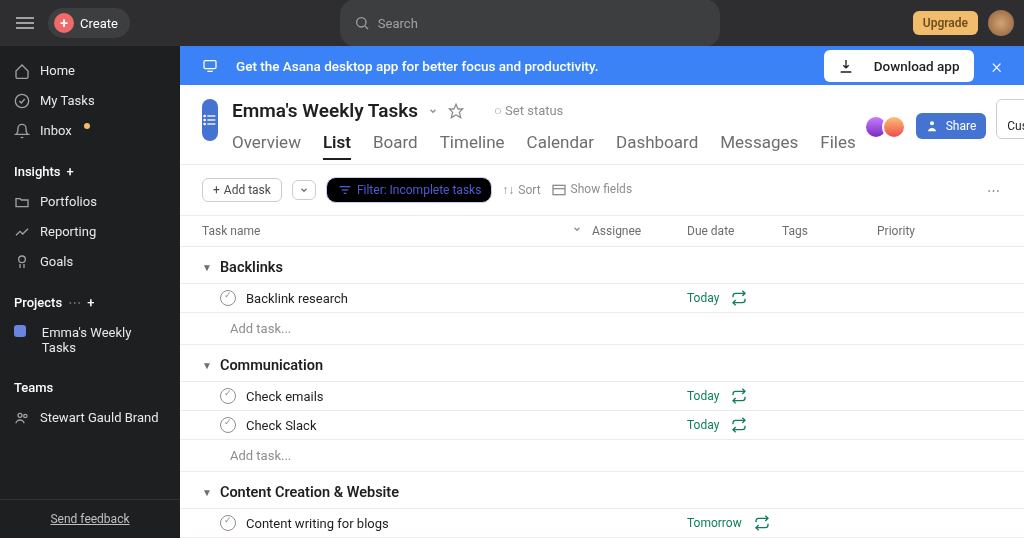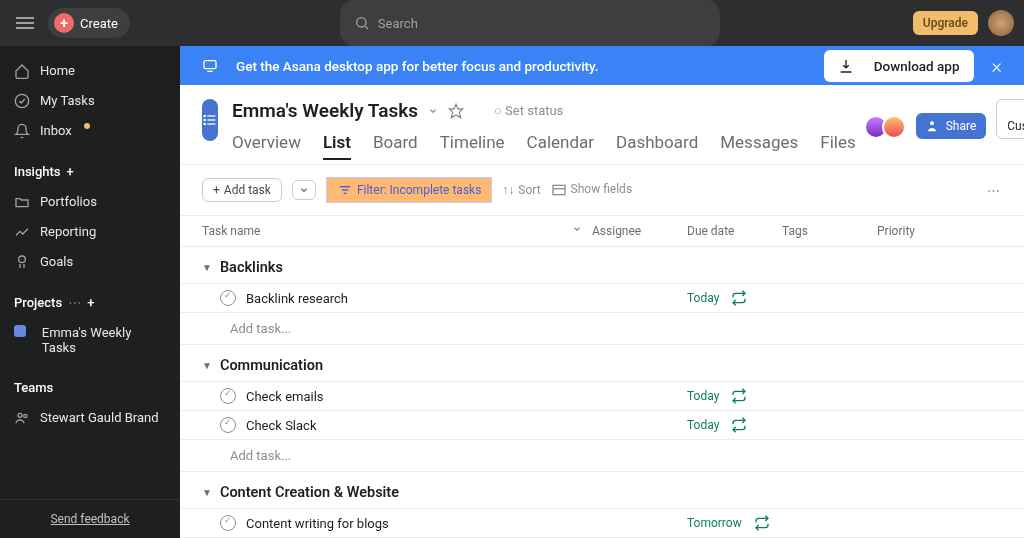--- a/index.html
+++ b/index.html
@@ -37,21 +37,21 @@
 .av1 { background: linear-gradient(#c77dff,#7b2cbf); }
 .av2 { background: linear-gradient(#ffbe76,#eb4d4b); }
 .share-btn { background: #4573d2; color: #fff; border-radius: 6px; padding: 5px 10px; font-size: 12px; display: flex; align-items: center; gap: 4px; cursor: pointer; }
 .customize-btn { border: 1px solid #cfcbcb; border-radius: 6px; padding: 5px 10px; font-size: 12px; cursor: pointer; display: flex; align-items: center; gap: 4px; flex-direction: column; }
 .tabs { display: flex; gap: 22px; margin-top: 10px; padding-bottom: 4px; }
 .tab { font-size: 17px; color: #6d6e6f; cursor: pointer; padding-bottom: 6px; }
 .tab.active { color: #1e1f21; font-weight: 600; border-bottom: 2px solid #1e1f21; }
 .header-block { border-bottom: 1px solid #edeae9; padding-bottom: 0; }
 .toolbar { display: flex; align-items: center; gap: 10px; padding: 12px 22px; }
 .toolbtn { border: 1px solid #cfcbcb; border-radius: 6px; padding: 4px 10px; font-size: 12px; color: #4a4b4d; cursor: pointer; display: flex; align-items: center; gap: 4px; background: #fff; }
-.filter-pill { background: #fdba74; border: 1px solid #c8caf9; color: #4e5bd6; border-radius: 0; padding: 4px 10px; font-size: 12px; cursor: pointer; display: flex; align-items: center; gap: 4px; }
+.filter-pill { background: #000000; border: 1px solid #c8caf9; color: #4e5bd6; border-radius: 10px; padding: 4px 10px; font-size: 12px; cursor: pointer; display: flex; align-items: center; gap: 4px; }
 .dots { margin-left: auto; color: #6d6e6f; cursor: pointer; letter-spacing: 2px; }
 .col-headers { display: flex; padding: 8px 22px; color: #6d6e6f; font-size: 12px; border-bottom: 1px solid #edeae9; border-top: 1px solid #edeae9; }
 .col-task { flex: 1; }
 .col-ass { width: 95px; }
 .col-due { width: 95px; }
 .col-tag { width: 95px; }
 .col-pri { width: 95px; }
 .col-end { width: 30px; }
 .section-row { display: flex; align-items: center; gap: 8px; padding: 12px 22px 8px; font-weight: 600; font-size: 14.5px; cursor: pointer; }
 .section-row .caret { color: #6d6e6f; font-size: 10px; }

